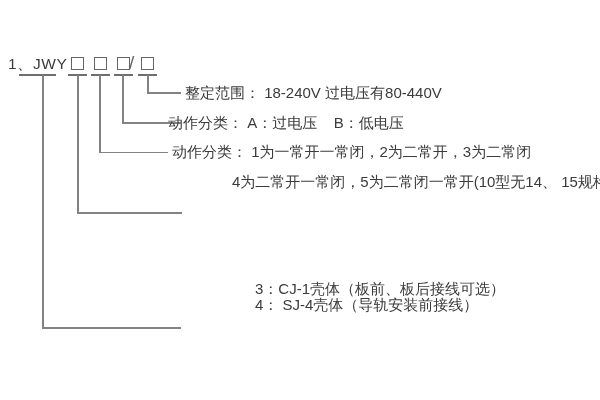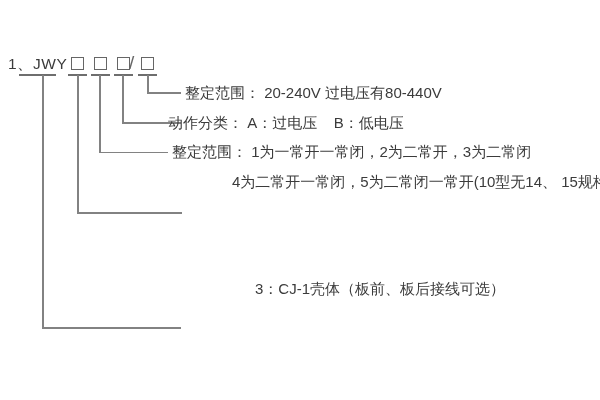--- a/index.html
+++ b/index.html
@@ -70,19 +70,20 @@
   <div class="vline" style="left:99px;top:75px;height:78px"></div>
   <div class="vline" style="left:122px;top:75px;height:48.5px"></div>
   <div class="vline" style="left:147px;top:75px;height:18.5px"></div>
 
   <div class="hline" style="left:147px;top:92px;width:34px"></div>
   <div class="hline" style="left:122px;top:122px;width:59px"></div>
   <div class="hline" style="left:99px;top:151.5px;width:69px"></div>
   <div class="hline" style="left:77px;top:212px;width:105px"></div>
   <div class="hline" style="left:42px;top:327px;width:139px"></div>
 
-  <div class="row" style="left:185px;top:83px">整定范围： 20-240V 过电压有80-440V</div>
+  <div class="row" style="left:185px;top:83px">整定范围： 18-240V 过电压有80-440V</div>
   <div class="row" style="left:168px;top:113px">动作分类： A：过电压    B：低电压</div>
-  <div class="row" style="left:172px;top:142px">整定范围： 1为一常开一常闭，2为二常开，3为二常闭</div>
+  <div class="row" style="left:172px;top:142px">动作分类： 1为一常开一常闭，2为二常开，3为二常闭</div>
   <div class="row" style="left:232px;top:172px">4为二常开一常闭，5为二常闭一常开(10型无14、 15规格)</div>
   <div class="row" style="left:255px;top:279px">3：CJ-1壳体（板前、板后接线可选）</div>
+  <div class="row" style="left:255px;top:295px">4： SJ-4壳体（导轨安装前接线）</div>
 
 </div>
 
 </body></html>

